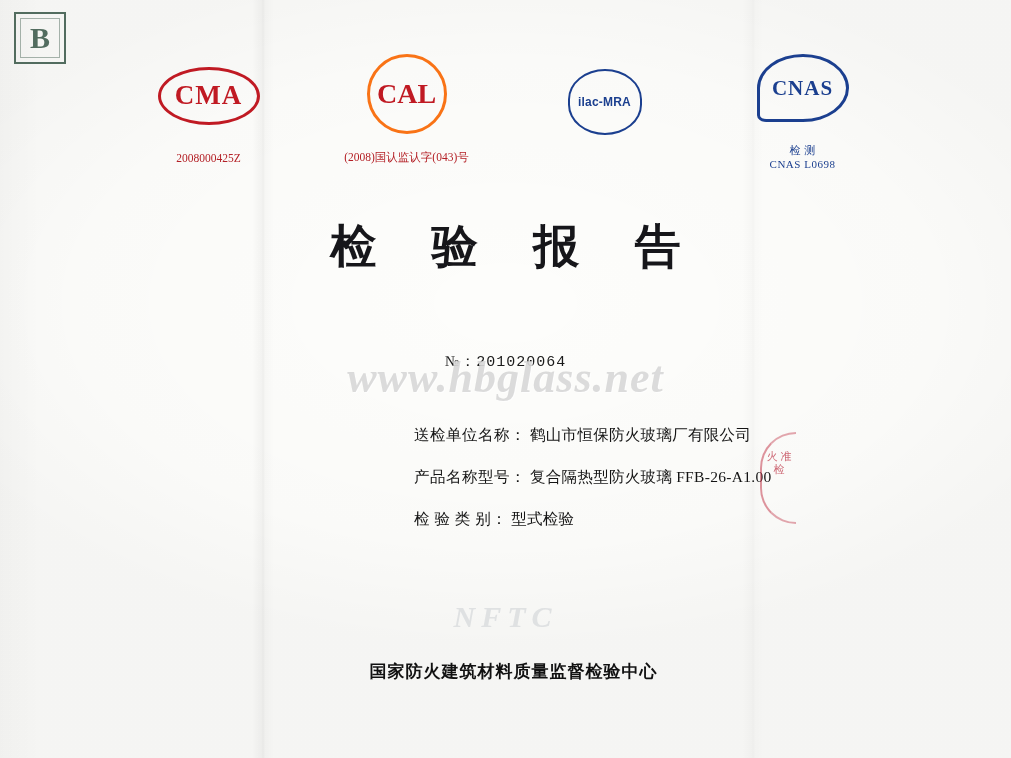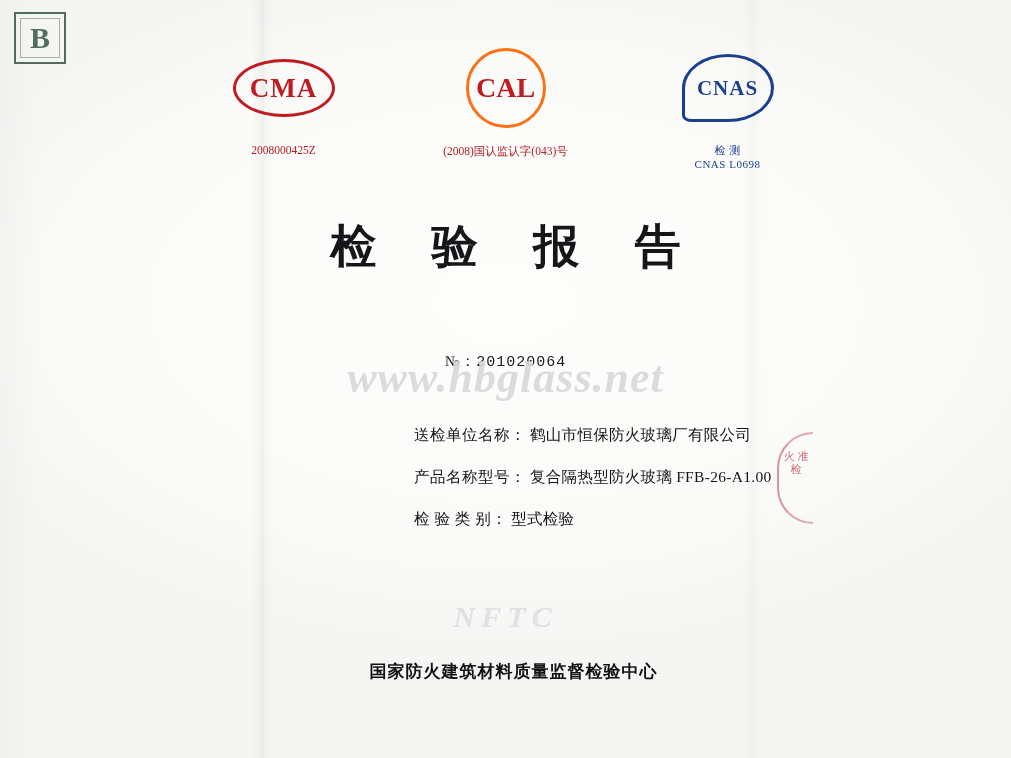--- a/index.html
+++ b/index.html
@@ -67,22 +67,22 @@
   }
 
   
   .marks {
     position: absolute;
     left: 0;
     right: 0;
     top: 56px;
     display: flex;
     justify-content: center;
-    align-items: flex-start;
-    gap: 72px;
+    align-items: center;
+    gap: 48px;
   }
   .mark {
     width: 150px;
     text-align: center;
   }
   .mark .glyph {
     height: 64px;
     display: flex;
     align-items: center;
     justify-content: center;
@@ -182,21 +182,21 @@
     letter-spacing: .5px;
   }
   .field-value {
     margin-left: 4px;
     letter-spacing: .3px;
   }
 
   
   .seal {
     position: absolute;
-    right: 198px;
+    right: 215px;
     top: 432px;
     width: 36px;
     height: 92px;
     border-left: 2px solid rgba(197, 63, 80, .55);
     border-top: 2px solid rgba(197, 63, 80, .45);
     border-bottom: 2px solid rgba(197, 63, 80, .45);
     border-radius: 40px 0 0 40px;
     color: rgba(190, 55, 72, .75);
     font-family: "Liberation Serif", serif;
     font-size: 11px;
@@ -335,20 +335,29 @@
 
     <div class="mark">
       <div class="glyph">
         <div class="cal-circle">
           <span>CAL</span>
         </div>
       </div>
       <div class="caption">(2008)国认监认字(043)号</div>
     </div>
 
+    <div class="mark">
+      <div class="glyph">
+        <div class="ilac">
+          <div class="rings"></div>
+          <div class="txt">ilac-MRA</div>
+        </div>
+      </div>
+      <div class="caption"></div>
+    </div>
 
     <div class="mark">
       <div class="glyph">
         <div class="cnas">
           <span>CNAS</span>
         </div>
       </div>
       <div class="caption blue stack-caption">
         <div>检 测</div>
         <div>CNAS L0698</div>

